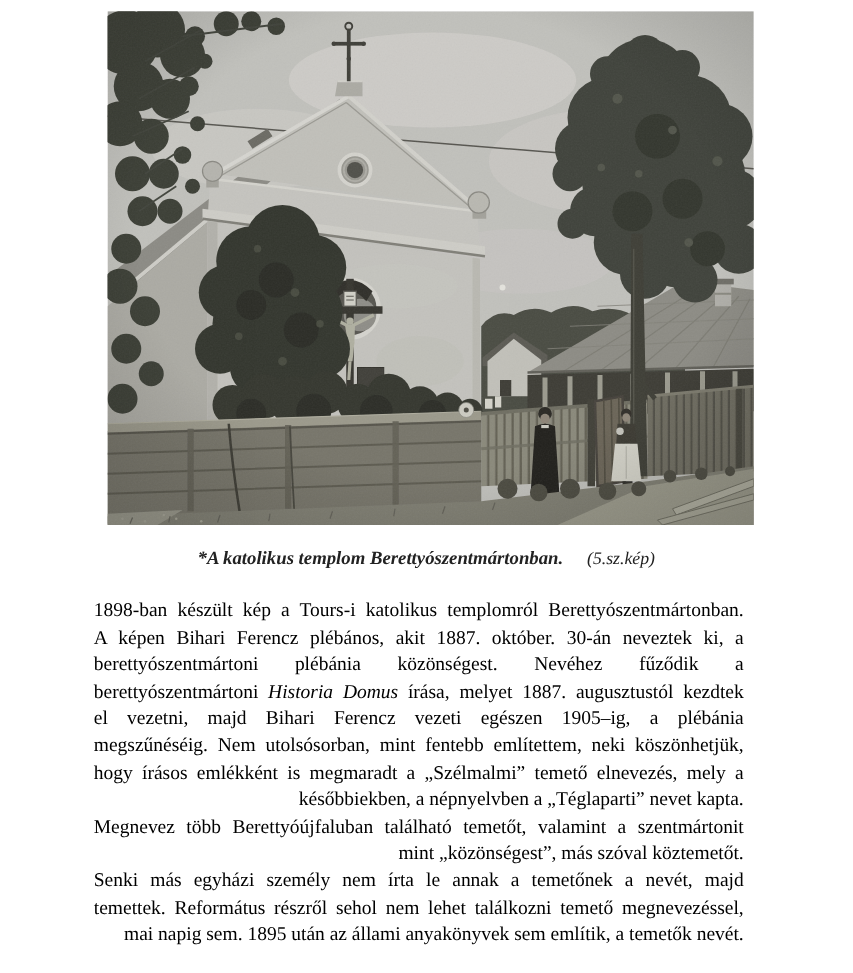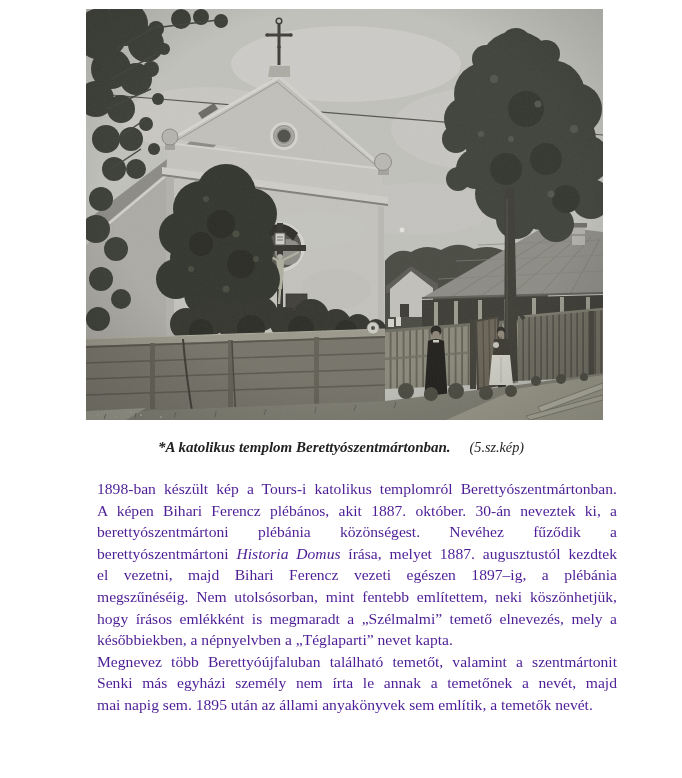--- a/index.html
+++ b/index.html
@@ -5,25 +5,25 @@
   html,body{margin:0;padding:0;background:#ffffff;}
   .page{position:relative;width:682px;height:778px;background:#ffffff;overflow:hidden;
         font-family:"Liberation Serif","DejaVu Serif",serif;color:#1c1c1c;}
   .photo{position:absolute;left:86px;top:9px;width:517px;height:411px;}
   .photo svg{display:block;}
   figure{margin:0;padding:0;}
   .caption{position:absolute;left:81px;top:437px;width:520px;text-align:center;
            font-style:italic;font-size:15px;line-height:20px;color:#222;}
   .cap-main{font-weight:bold;}
   .cap-ref{margin-left:19px;font-size:14.2px;text-align:right;}
-  .body-text{position:absolute;left:97px;top:478px;width:520px;
-             font-size:15.6px;line-height:21.6px;color:#4c1d95;}
+  .body-text{position:absolute;left:75px;top:478px;width:520px;
+             font-size:15.6px;line-height:21.6px;color:#000000;}
   .line{display:block;}
   .jl{text-align:justify;text-align-last:justify;}
-  .ll{text-align:left;}
+  .ll{text-align:right;}
   .it{font-style:italic;}
 </style>
 </head>
 <body>
 
 <div class="page">
 
   <figure>
     <div class="photo" title="Fekete-fehér fénykép: oromzatos katolikus templom kereszttel és kerek ablakkal, feszület a fal előtt, deszka- és léckerítés, kapuban álló pap és asszony, fák és parasztház.">
       <svg width="517" height="411" viewBox="0 0 517 411" xmlns="http://www.w3.org/2000/svg">
@@ -397,22 +397,24 @@
     <figcaption class="caption">
       <span class="cap-main">*A katolikus templom Berettyószentmártonban.</span><span class="cap-ref">(5.sz.kép)</span>
     </figcaption>
   </figure>
 
   <main class="body-text">
     <div class="line jl">1898-ban készült kép a Tours-i katolikus templomról Berettyószentmártonban.</div>
     <div class="line jl">A képen Bihari Ferencz plébános, akit 1887. október. 30-án neveztek ki, a</div>
     <div class="line jl">berettyószentmártoni plébánia közönségest. Nevéhez fűződik a</div>
     <div class="line jl"><span>berettyószentmártoni </span><span class="it">Historia Domus</span><span> írása, melyet 1887. augusztustól kezdtek</span></div>
-    <div class="line jl">el vezetni, majd Bihari Ferencz vezeti egészen 1897–ig, a plébánia</div>
+    <div class="line jl">el vezetni, majd Bihari Ferencz vezeti egészen 1905–ig, a plébánia</div>
     <div class="line jl">megszűnéséig. Nem utolsósorban, mint fentebb említettem, neki köszönhetjük,</div>
     <div class="line jl">hogy írásos emlékként is megmaradt a „Szélmalmi” temető elnevezés, mely a</div>
     <div class="line ll">későbbiekben, a népnyelvben a „Téglaparti” nevet kapta.</div>
     <div class="line jl">Megnevez több Berettyóújfaluban található temetőt, valamint a szentmártonit</div>
+    <div class="line ll">mint „közönségest”, más szóval köztemetőt.</div>
     <div class="line jl">Senki más egyházi személy nem írta le annak a temetőnek a nevét, majd</div>
+    <div class="line jl">temettek. Református részről sehol nem lehet találkozni temető megnevezéssel,</div>
     <div class="line ll">mai napig sem. 1895 után az állami anyakönyvek sem említik, a temetők nevét.</div>
   </main>
 
 </div>
 
 </body></html>

